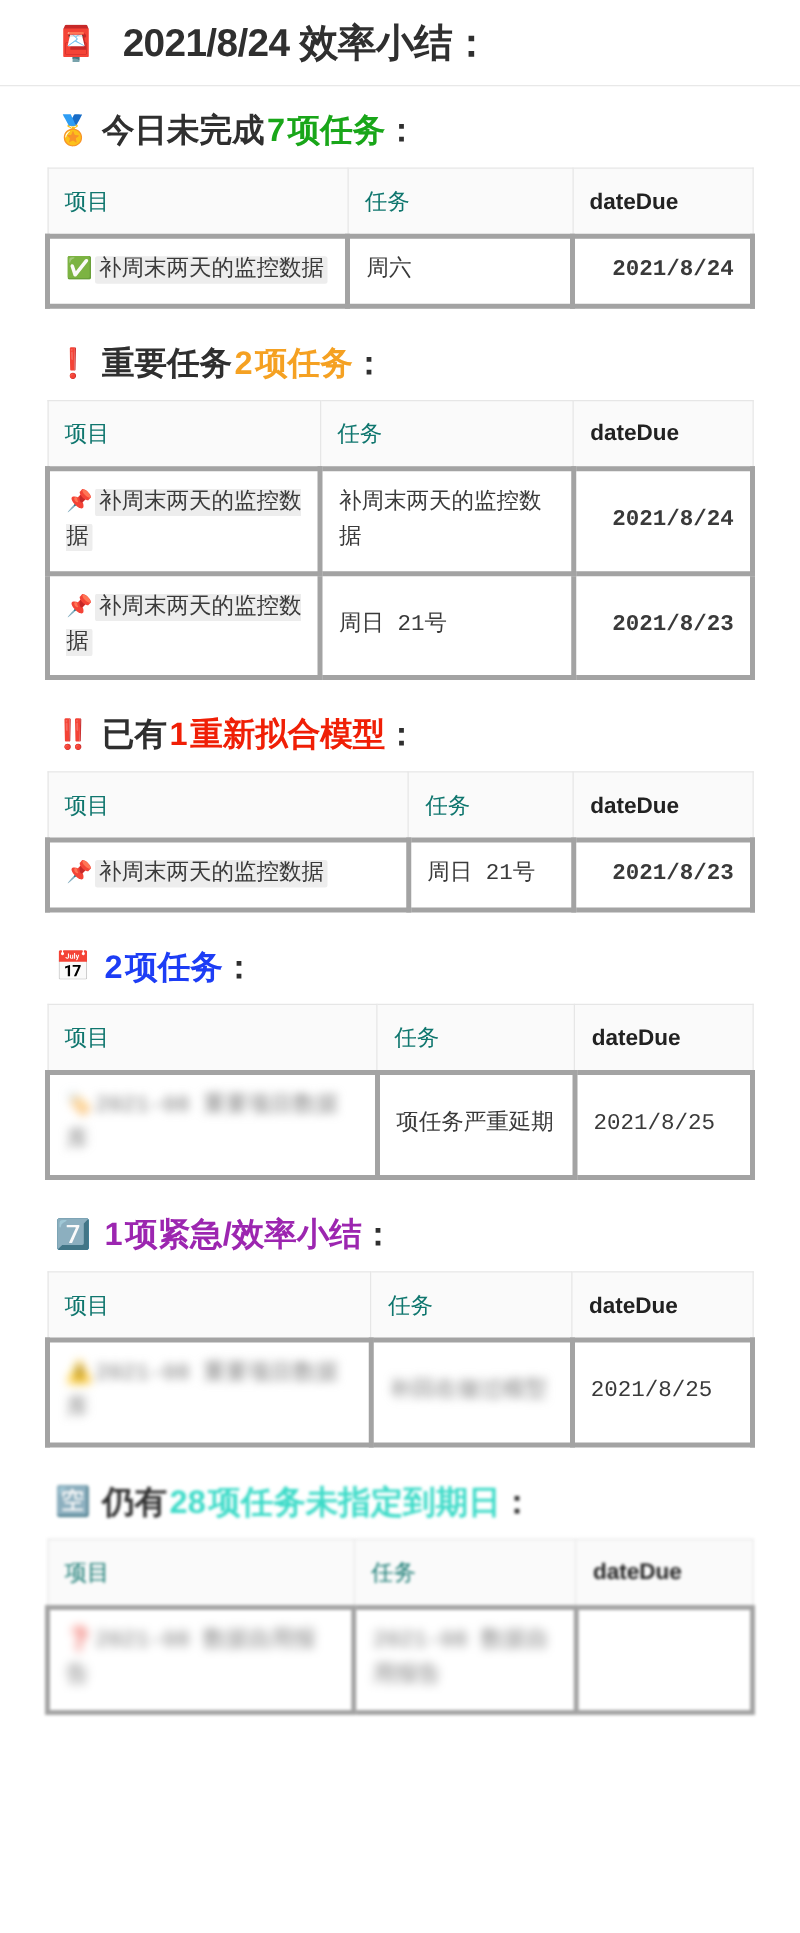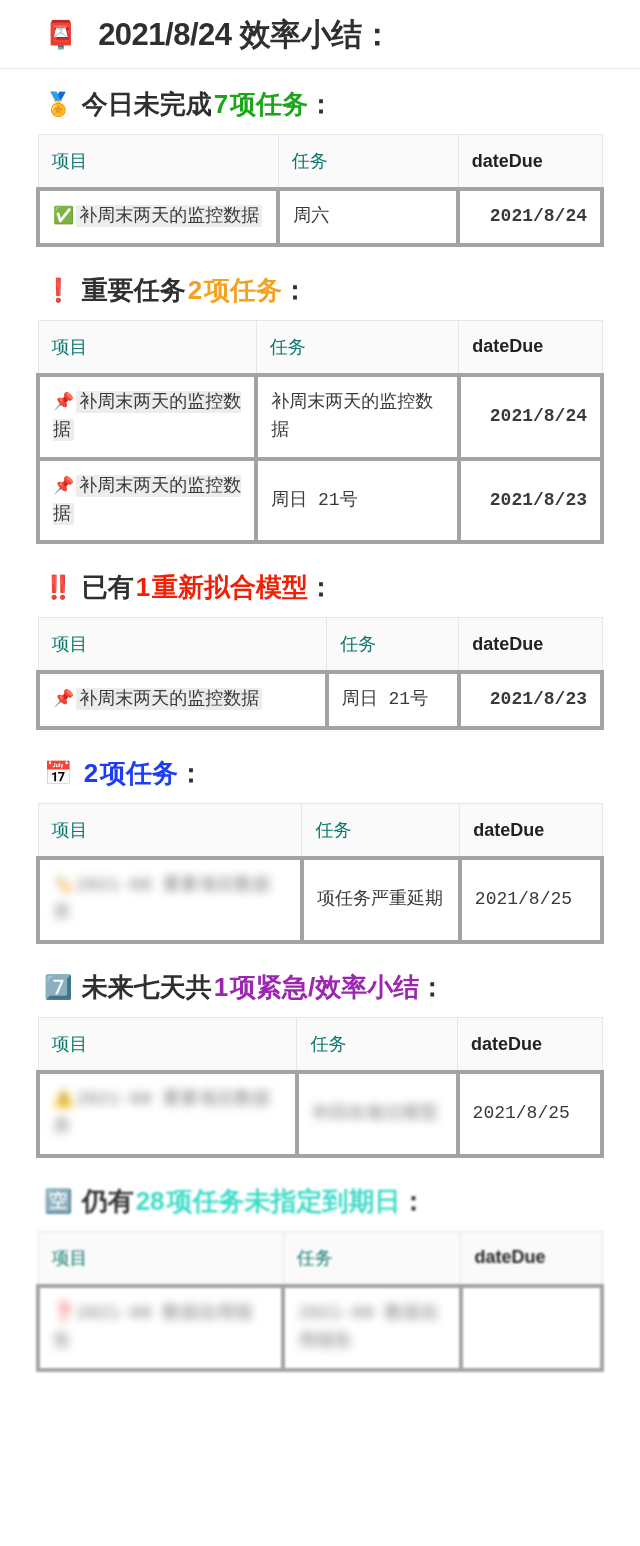--- a/index.html
+++ b/index.html
@@ -245,21 +245,20 @@
             <td class="due-plain">2021/8/25</td>
           </tr>
         </tbody>
       </table>
     </div>
   </div>
 
   <div class="section">
     <div class="sec-head">
       <span class="emoji">7️⃣</span>
-      <span class="pre">未来七天共</span>
       <span class="hl" style="color:#9c26b0">1</span>
       <span class="post" style="color:#9c26b0">项紧急/效率小结</span>
       <span>：</span>
     </div>
     <div class="tbl-wrap">
       <table class="t">
         <colgroup>
             <col style="width:45.9%">
             <col style="width:28.5%">
             <col style="width:25.6%">

